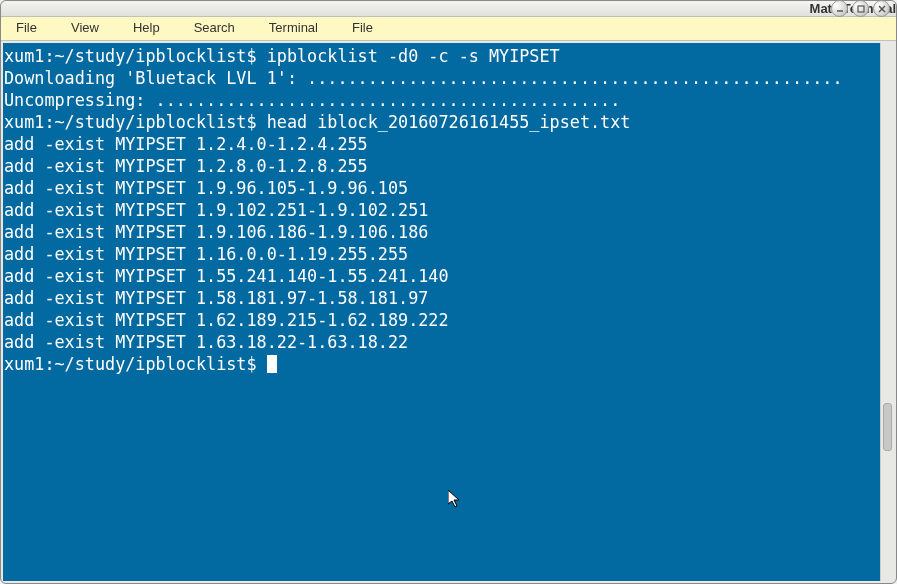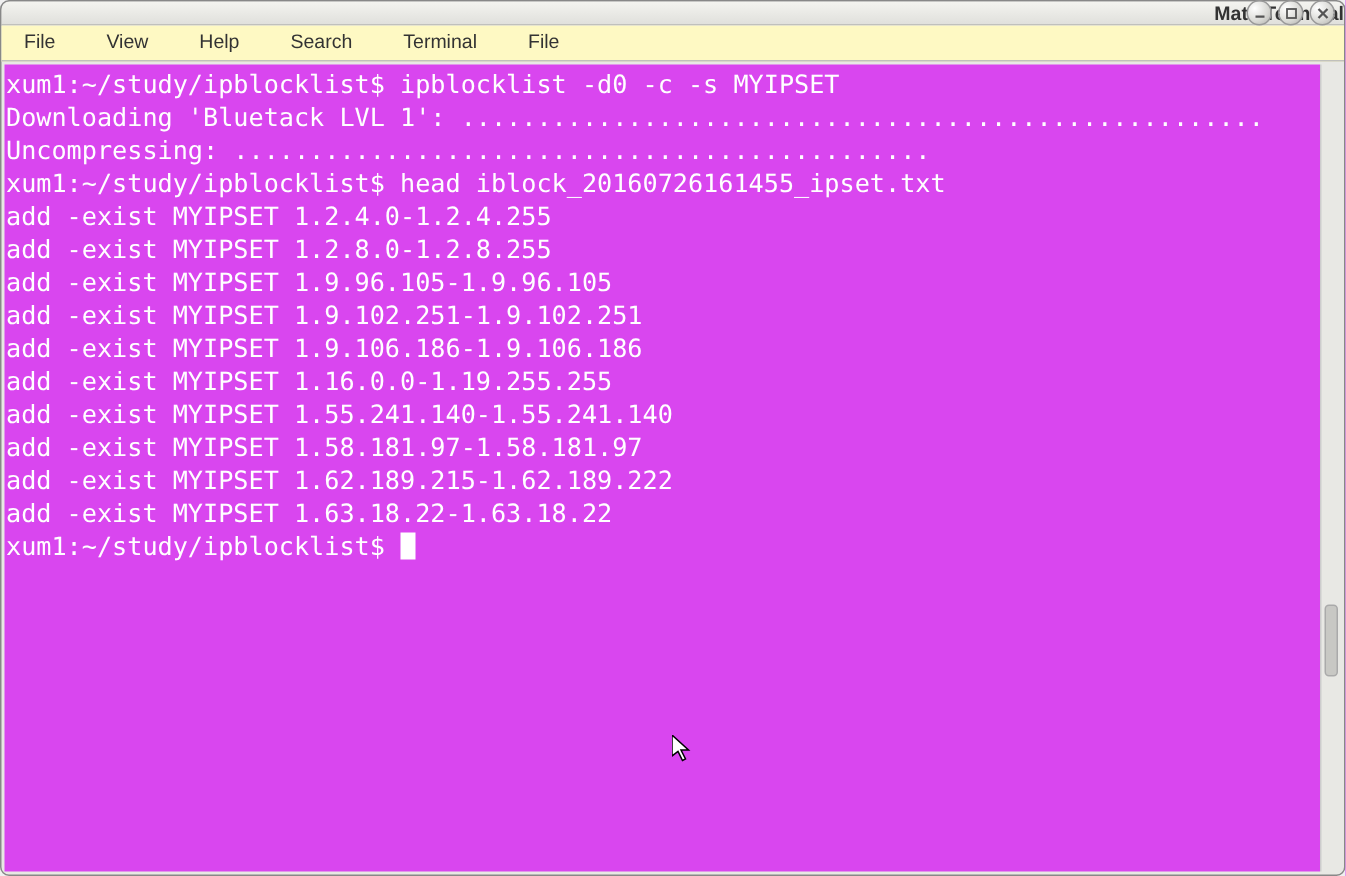--- a/index.html
+++ b/index.html
@@ -68,21 +68,21 @@
       color: #333;
       cursor: pointer;
     }
     .terminal-wrap {
       flex: 1;
       padding: 2px;
       display: flex;
     }
     .terminal {
       flex: 1;
-      background: #d946ef;
+      background: #0369a1;
       color: #fff;
       font-family: "DejaVu Sans Mono", "Liberation Mono", Consolas, monospace;
       font-size: 16.8px;
       line-height: 22px;
       padding: 2px 1px;
       overflow: hidden;
       white-space: pre;
       position: relative;
     }
     .scrollbar {

